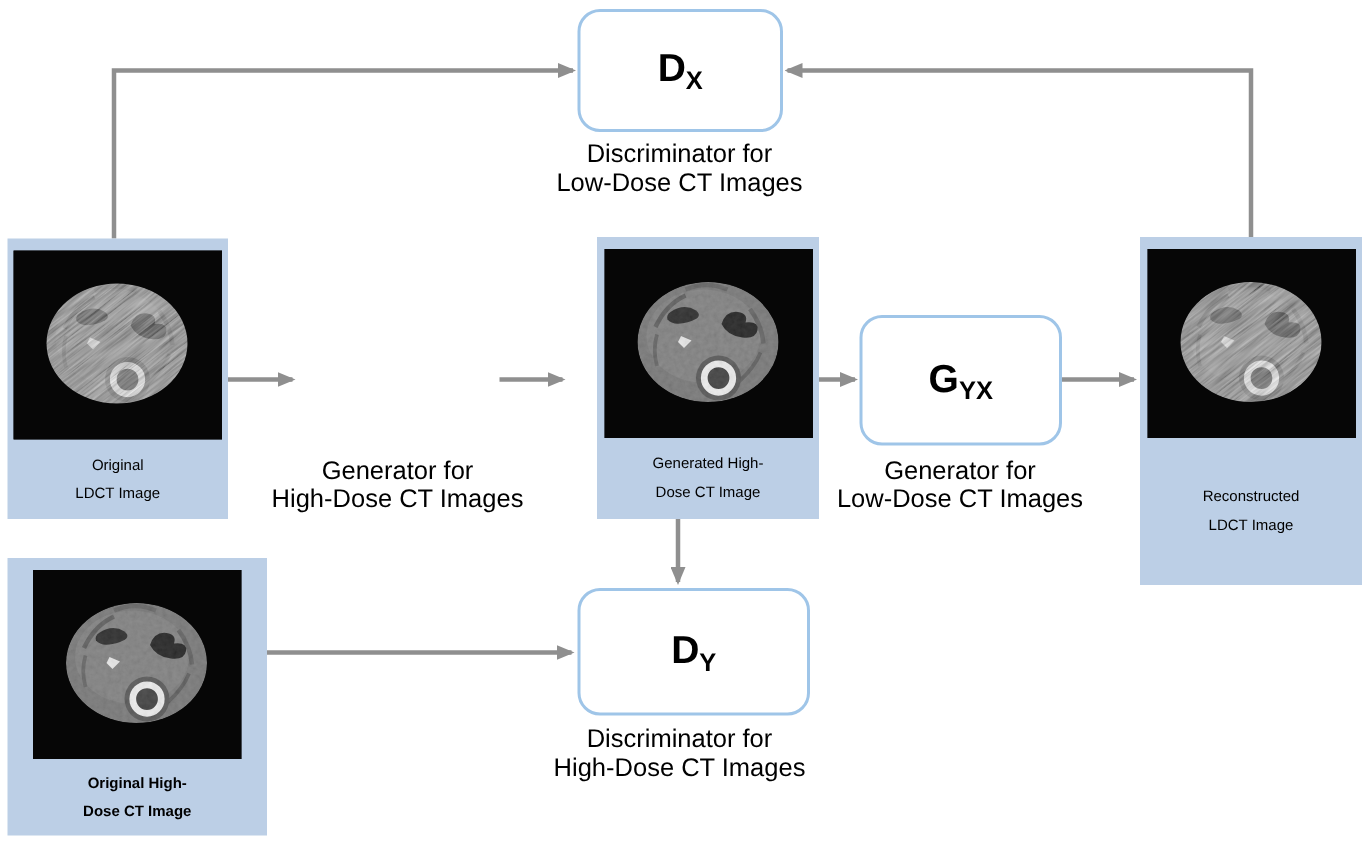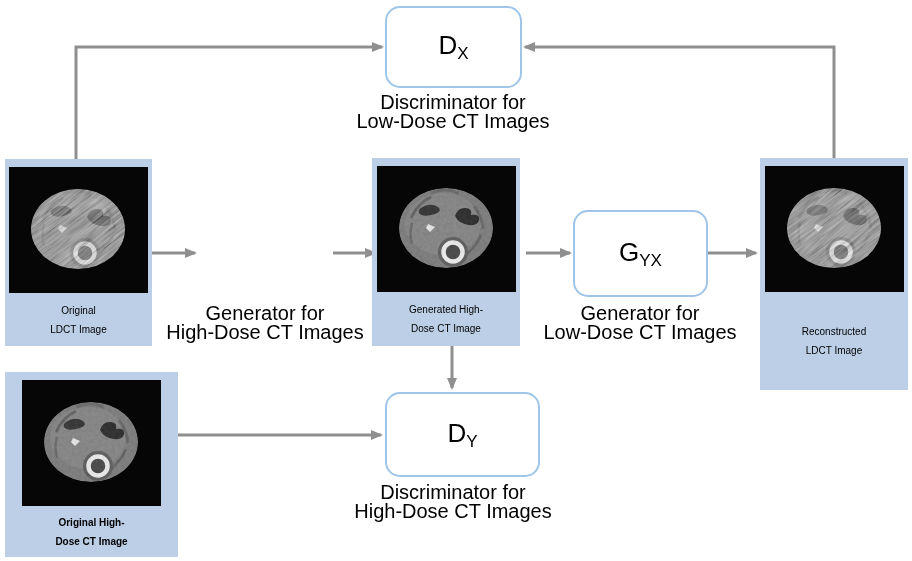--- a/index.html
+++ b/index.html
@@ -5,30 +5,30 @@
   html,body{margin:0;padding:0;background:#ffffff;font-family:"Liberation Sans",sans-serif;}
   .canvas{position:relative;width:912px;height:561px;background:#ffffff;overflow:hidden;color:#000;}
   .arrows{position:absolute;left:0;top:0;pointer-events:none;}
   .conn{stroke:var(--arrow,#8f8f8f);stroke-width:3;fill:none;}
   .node{position:absolute;background:var(--node-bg,#ffffff);border:2px solid var(--node-border,#9fc5e8);
         border-radius:15px;display:flex;align-items:center;justify-content:center;box-sizing:border-box;}
   #box-dx{left:385px;top:6px;width:137px;height:82px;}
   #box-gxy{left:197px;top:210px;width:136px;height:87px;}
   #box-gyx{left:573px;top:210px;width:135px;height:87px;}
   #box-dy{left:385px;top:392px;width:155px;height:85px;}
-  .sym{font-weight:normal;font-size:26px;line-height:1;white-space:nowrap;}
+  .sym{font-weight:bold;font-size:26px;line-height:1;white-space:nowrap;}
   .sym .sub{font-size:17px;vertical-align:-5px;}
-  .ncap{position:absolute;width:220px;text-align:center;font-size:20px;line-height:19px;}
+  .ncap{position:absolute;width:220px;text-align:center;font-size:17px;line-height:19px;}
   #cap-dx{left:343px;top:93px;}
   #cap-gxy{left:155px;top:304px;}
   #cap-gyx{left:530px;top:304px;}
   #cap-dy{left:343px;top:483px;}
   .panel{position:absolute;background:var(--panel-bg,#bccfe6);display:flex;flex-direction:column;align-items:center;box-sizing:border-box;}
   #panel-a{left:5px;top:159px;width:147px;height:187px;}
-  #panel-b{left:372px;top:158px;width:148px;height:188px;}
+  #panel-b{left:398px;top:158px;width:148px;height:188px;}
   #panel-c{left:760px;top:158px;width:148px;height:232px;}
   #panel-d{left:5px;top:372px;width:173px;height:185px;font-weight:bold;}
   .ct{width:139px;height:126px;margin-top:8px;background:#000;}
   .ct svg{display:block;width:100%;height:100%;}
   .pcap{flex:1;display:flex;flex-direction:column;align-items:center;justify-content:center;
         font-size:10px;line-height:19px;text-align:center;}
 </style>
 </head>
 <body>
 

